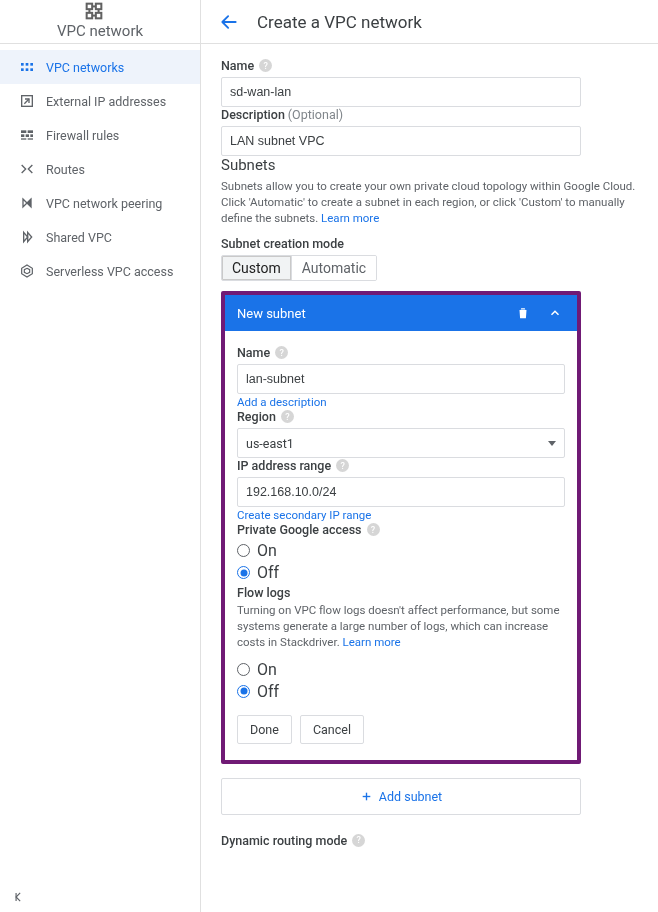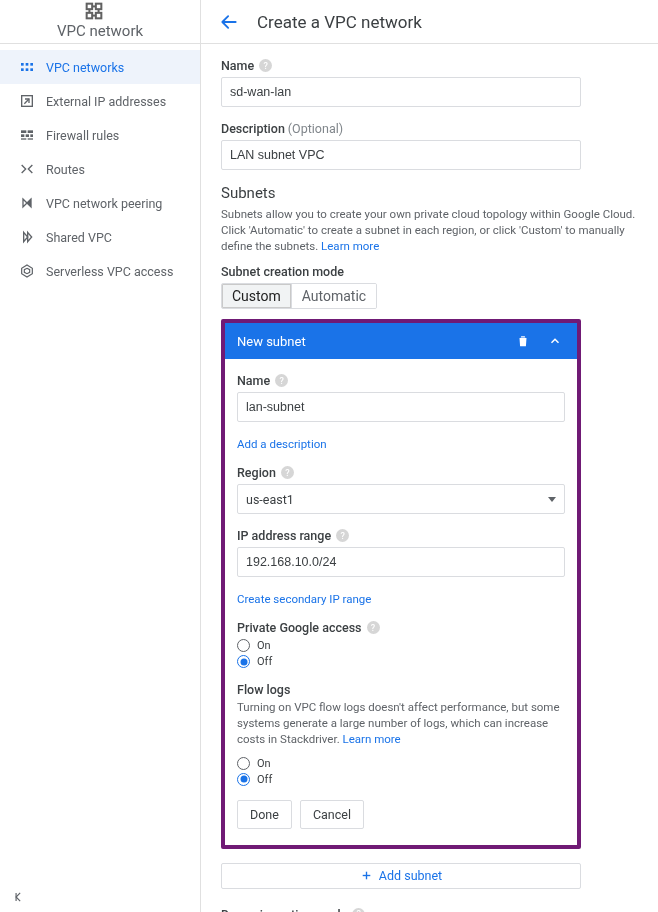--- a/index.html
+++ b/index.html
@@ -80,21 +80,21 @@
   .back-arrow {
     width: 24px; height: 24px;
     display: flex; align-items: center; justify-content: center;
     color: #1a73e8;
     cursor: pointer;
     margin-right: 16px;
   }
   .main-title { font-size: 17px; color: #3c4043; font-weight: 400; }
 
   .form { padding: 14px 20px 20px 20px; }
-  .field { margin-bottom: 14px; }
+  .field { }
   .field-label {
     font-size: 12.5px;
     color: #3c4043;
     display: flex;
     align-items: center;
     margin-bottom: 4px;
     font-weight: 500;
   }
   .field-label .help {
     margin-left: 5px;
@@ -167,21 +167,21 @@
     width: 20px; height: 20px;
     display: flex; align-items: center; justify-content: center;
     margin-left: 12px;
     cursor: pointer;
   }
   .subnet-body { padding: 14px 12px 16px 12px; }
   .subnet-body .text-input, .subnet-body .select { width: 100%; }
   .radio-row {
     display: flex; align-items: center;
     margin: 3px 0;
-    font-size: 11px;
+    font-size: 16px;
     color: #3c4043;
   }
   .radio {
     width: 13px; height: 13px;
     border: 1.4px solid #5f6368;
     border-radius: 50%;
     margin-right: 7px;
     position: relative;
     flex-shrink: 0;
   }
@@ -204,21 +204,21 @@
     background: #fff;
     color: #3c4043;
     cursor: pointer;
   }
   .add-subnet {
     margin-top: 14px;
     width: 360px;
     max-width: 100%;
     border: 1px solid #dadce0;
     border-radius: 2px;
-    height: 26px;
+    height: 37px;
     display: flex; align-items: center; justify-content: center;
     color: #1a73e8;
     cursor: pointer;
     font-size: 12.5px;
     gap: 6px;
   }
   .caret {
     width: 0; height: 0;
     border-left: 4px solid transparent;
     border-right: 4px solid transparent;

